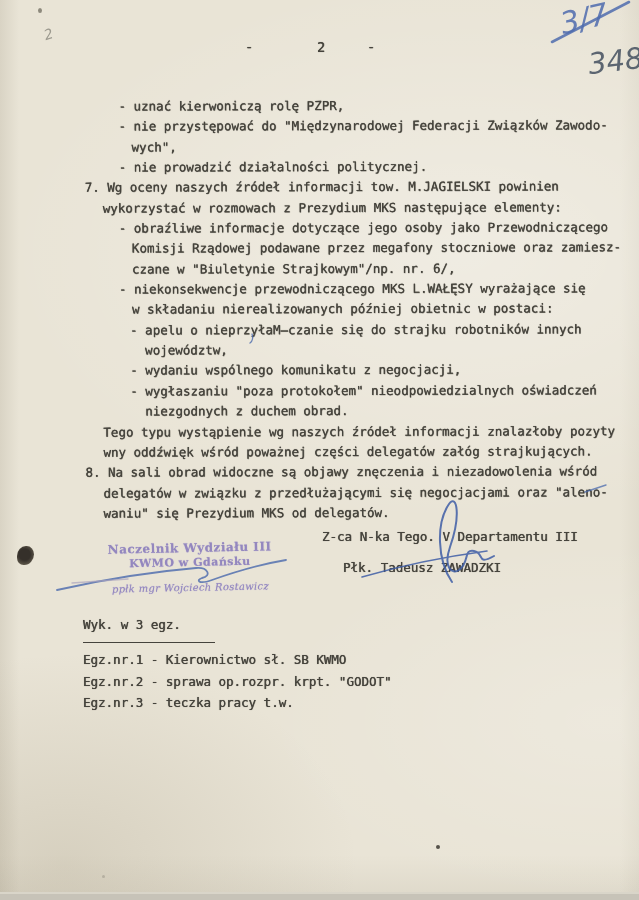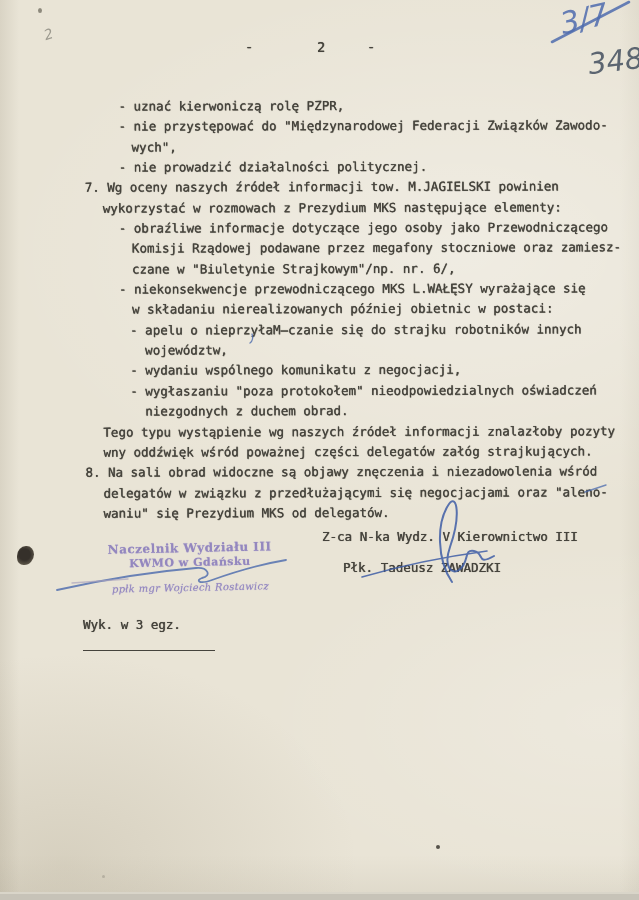--- a/index.html
+++ b/index.html
@@ -24,21 +24,21 @@
   .i-n {margin-left:5px;}
   .i-p {margin-left:23px;}
   .i-b1{margin-left:39px;}
   .i-c1{margin-left:52px;}
   .i-b2{margin-left:50px;}
   .i-c2{margin-left:65px;}
   .closing{position:absolute;left:0;top:0;font-size:12.5px;}
   .closing-role{position:absolute;left:322px;top:529px;white-space:pre;}
   .closing-name{position:absolute;left:343px;top:560px;white-space:pre;}
   .dist{position:absolute;left:83px;top:614px;font-size:12.5px;line-height:21.8px;}
-  .dist-header{display:inline-block;padding-bottom:14px;border-bottom:1.6px solid #45433c;margin-bottom:6px;white-space:pre;min-width:132px;}
+  .dist-header{display:inline-block;padding-bottom:6px;border-bottom:1.6px solid #45433c;margin-bottom:6px;white-space:pre;min-width:132px;}
   .dist-item{white-space:pre;}
   
   .stamp{position:absolute;left:92px;top:541px;width:196px;text-align:center;color:#8d80bd;
          transform:rotate(-1.2deg);opacity:.92;text-shadow:0 0 1px #a398cc;
          font-family:"DejaVu Serif", serif;}
   .stamp-l1{font-size:12px;font-weight:bold;letter-spacing:0.5px;}
   .stamp-l2{font-size:11px;font-weight:bold;letter-spacing:0.5px;margin-top:1px;}
   .stamp-l3{font-size:10px;font-style:italic;margin-top:13px;letter-spacing:0.3px;}
   
   .hand{position:absolute;font-family:"DejaVu Sans", sans-serif;font-style:italic;pointer-events:none;}
@@ -85,32 +85,37 @@
       <div class="tline i-b2">- wygłaszaniu "poza protokołem" nieodpowiedzialnych oświadczeń</div>
       <div class="tline i-c2">niezgodnych z duchem obrad.</div>
       <div class="tline i-p">Tego typu wystąpienie wg naszych źródeł informacji znalazłoby pozyty</div>
       <div class="tline i-p">wny oddźwięk wśród poważnej części delegatów załóg strajkujących.</div>
       <div class="tline i-n">8. Na sali obrad widoczne są objawy znęczenia i niezadowolenia wśród</div>
       <div class="tline i-p">delegatów w związku z przedłużającymi się negocjacjami oraz "aleno-</div>
       <div class="tline i-p">waniu" się Prezydium MKS od delegatów.</div>
     </div>
 
   <div class="closing typed">
-    <div class="closing-role">Z-ca N-ka Wydz. V Kierownictwo III</div>
+    <div class="closing-role">Z-ca N-ka Tego. V Departamentu III</div>
     <div class="closing-name">Płk. Tadeusz ZAWADZKI</div>
   </div>
 
   <div class="stamp">
     <div class="stamp-l1">Naczelnik Wydziału III</div>
     <div class="stamp-l2">KWMO w Gdańsku</div>
     <div class="stamp-l3">ppłk mgr Wojciech Rostawicz</div>
   </div>
 
   <div class="dist typed">
     <div class="dist-header">Wyk. w 3 egz.</div>
+    <div id="dist-items">
+        <div class="dist-item">Egz.nr.1 - Kierownictwo sł. SB KWMO</div>
+        <div class="dist-item">Egz.nr.2 - sprawa op.rozpr. krpt. "GODOT"</div>
+        <div class="dist-item">Egz.nr.3 - teczka pracy t.w.</div>
+      </div>
   </div>
 
   <svg class="ink-svg" width="639" height="900" viewBox="0 0 639 900">
 
     <path d="M 552 42 L 629 2" stroke="#4f6cae" stroke-width="2.6" fill="none" stroke-linecap="round" opacity="0.85"></path>
 
     <g stroke="#3f5ea6" stroke-width="2" fill="none" stroke-linecap="round" opacity="0.85">
       <path d="M 452 582 C 437 560 436 523 449 504 C 457 493 461 516 450 547 C 443 567 452 575 459 570 C 470 562 463 549 474 551 C 485 553 476 566 494 556"></path>
       <path d="M 362 577 C 400 566 450 556 487 551" stroke-width="1.6"></path>
     </g>

